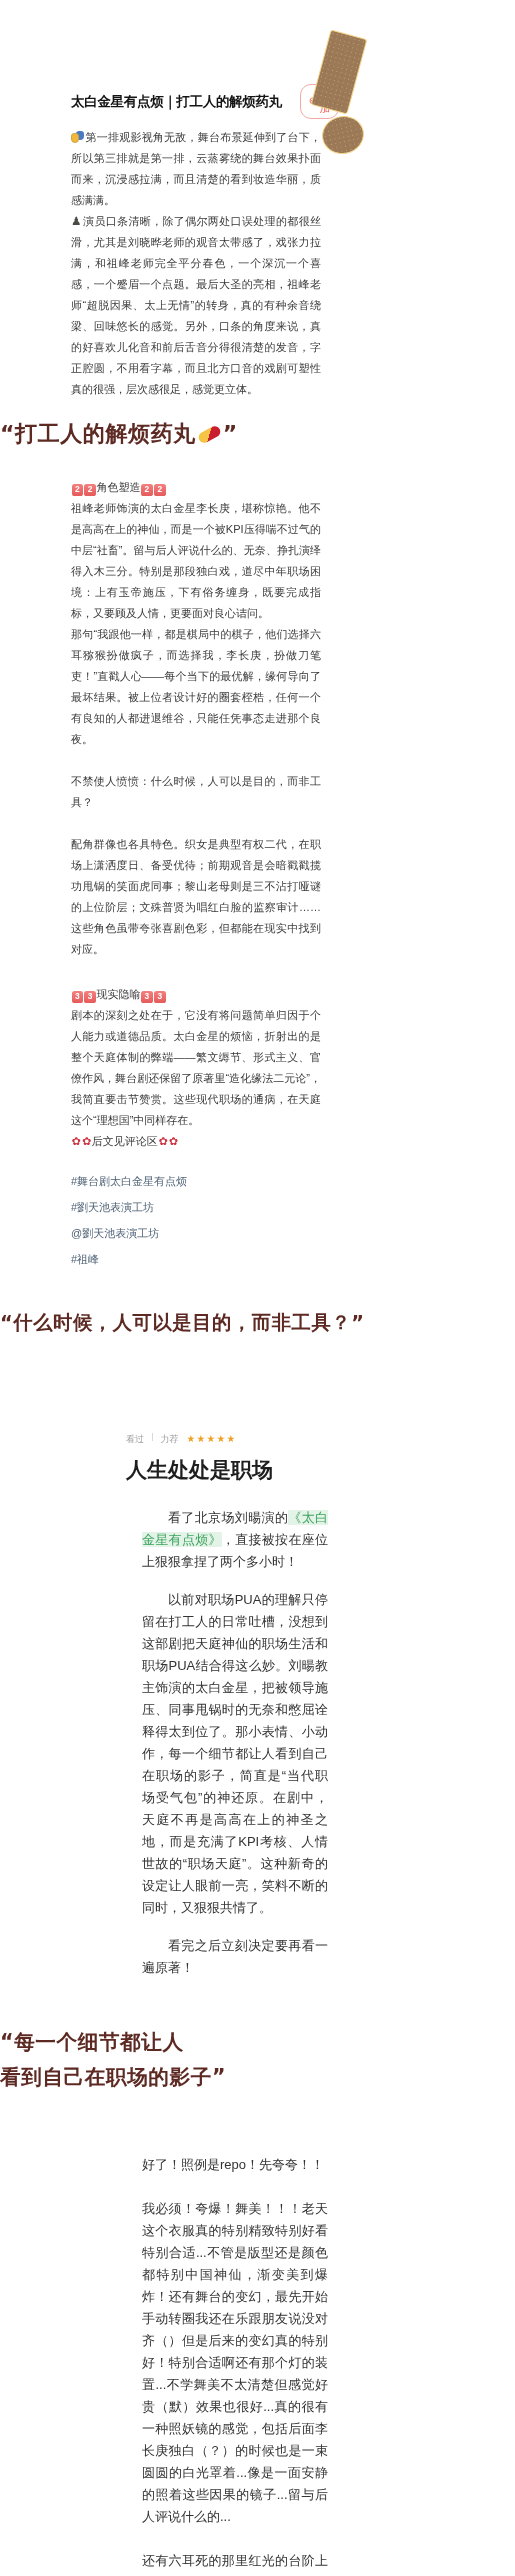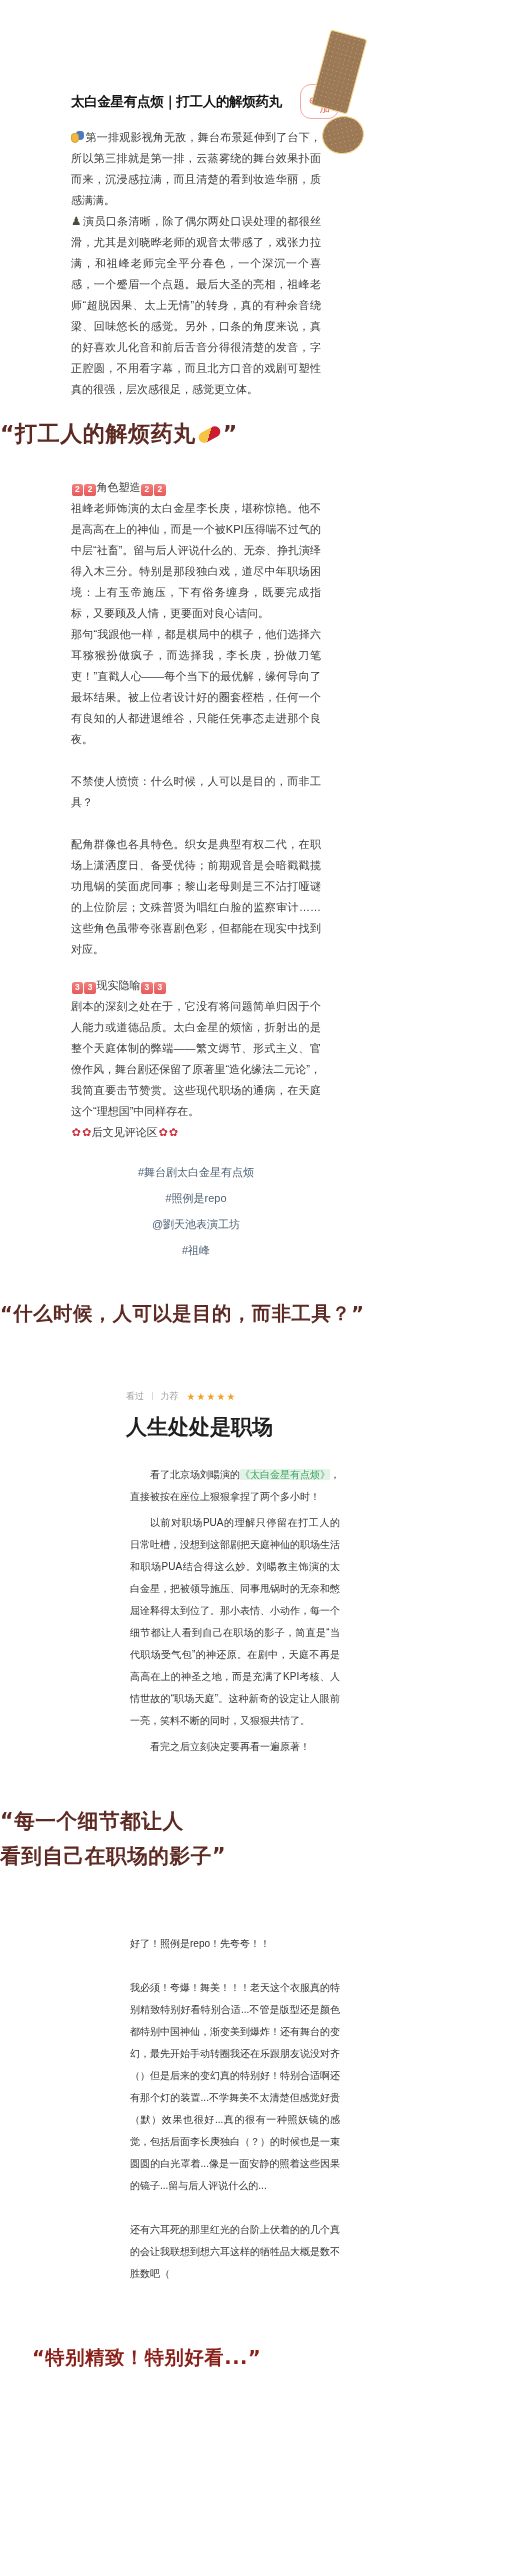--- a/index.html
+++ b/index.html
@@ -33,44 +33,44 @@
   
   .masks{position:relative;display:inline-block;width:13px;height:12.2px;vertical-align:-1.9px;margin-right:1.3px;}
   .masks::before{content:"";position:absolute;right:0;top:0;width:7.7px;height:9.7px;background:#4a79c4;border-radius:3.2px 3.2px 3.9px 3.9px;}
   .masks::after{content:"";position:absolute;left:0;bottom:0;width:7.7px;height:9.7px;background:#f4b73e;border-radius:3.2px 3.2px 3.9px 3.9px;border:0.6px solid #caa53c;box-sizing:border-box;}
   .pawn{color:#4a4a42;font-size:11.6px;margin-right:1.3px;font-family:"DejaVu Sans",sans-serif;}
 
   
   .keycap{display:inline-block;min-width:11.6px;height:11.6px;line-height:11.6px;text-align:center;
     background:linear-gradient(180deg,#f3807f,#e65a5a);color:#fff;font-size:8.4px;font-weight:bold;
     border-radius:2.6px;margin:0 0.6px;vertical-align:-1.3px;}
-  .sec-h{font-size:11px;line-height:21px;color:#3a3a3a;margin-top:15px;}
+  .sec-h{font-size:11px;line-height:21px;color:#3a3a3a;margin-top:24px;}
 
   
   .quote-wrap{width:397px;text-align:left;}
   .q{font-family:"DejaVu Sans","Liberation Sans",sans-serif;font-weight:bold;color:#5d2a23;letter-spacing:0.6px;}
   .q1{font-size:22px;margin:19.3px 0 28px 0;}
   .q2{font-size:19.3px;margin:37px 0 0 0;}
   .q3{font-size:20.6px;line-height:35px;margin:46px 0 0 0;}
   .q4{font-size:19.3px;color:#8a1f18;margin:59px 0 0 0;padding-left:32px;}
   .cap-pill{display:inline-block;width:23px;height:11px;border-radius:5.8px;
     background:linear-gradient(135deg,#f6c445 50%,#ca1e2e 50%);transform:rotate(-28deg);
     vertical-align:1.3px;margin:0 1.9px;}
 
   .rose{color:#cc3341;font-size:11px;font-family:"DejaVu Sans",sans-serif;margin:0 0.6px;}
-  .tags{margin-top:15.5px;text-align:center;}
+  .tags{margin-top:15.5px;}
   .tag{display:block;color:#4e6175;font-size:11px;line-height:26px;text-decoration:none;cursor:pointer;}
 
   
   .review{margin-left:126px;width:218px;color:#333;}
-  .rv-meta{display:flex;align-items:center;gap:8px;margin-top:63px;font-size:9px;color:#9c9c9c;}
+  .rv-meta{display:flex;gap:8px;margin-top:97px;font-size:9px;color:#9c9c9c;}
   .rv-sep{width:0.6px;height:8.4px;background:#d9d9d9;}
   .stars{color:#f0a125;font-size:9.7px;letter-spacing:1.3px;font-family:"DejaVu Sans",sans-serif;}
   .rv-title{font-size:21px;font-weight:bold;color:#1f1f1f;margin-top:10.3px;}
-  .rv-p{font-size:10px;line-height:22px;margin:4px;text-align:justify;}
+  .rv-p{font-size:13px;line-height:22px;margin:16px;text-align:justify;}
   .indent{text-indent:2em;}
   .rv-first{margin-top:23px;}
   .rv-link{color:#3aa35c;background:#e4f3e7;border-radius:1.3px;cursor:pointer;}
   .mt-line{margin-top:22px;}
 
   .spacer-btm{height:206px;}
 </style>
 </head>
 <body>
 
@@ -113,21 +113,21 @@
     <div class="sec-h">
       <span class="keycap">3</span><span class="keycap">3</span><span>现实隐喻</span><span class="keycap">3</span><span class="keycap">3</span>
     </div>
 
     <p class="body-p">剧本的深刻之处在于，它没有将问题简单归因于个人能力或道德品质。太白金星的烦恼，折射出的是整个天庭体制的弊端——繁文缛节、形式主义、官僚作风，舞台剧还保留了原著里“造化缘法二元论”，我简直要击节赞赏。这些现代职场的通病，在天庭这个“理想国”中同样存在。</p>
 
     <p class="body-p"><span class="rose">✿</span><span class="rose">✿</span><span>后文见评论区</span><span class="rose">✿</span><span class="rose">✿</span></p>
 
     <div class="tags">
       <a class="tag">#舞台剧太白金星有点烦</a>
-      <a class="tag">#照例是repo</a>
+      <a class="tag">#劉天池表演工坊</a>
       <a class="tag">@劉天池表演工坊</a>
       <a class="tag">#祖峰</a>
     </div>
 
     <div class="quote-wrap" style="margin-left:-71px;">
       <div class="q q2">“什么时候，人可以是目的，而非工具？”</div>
     </div>
   </div>
 
   <div class="review">

